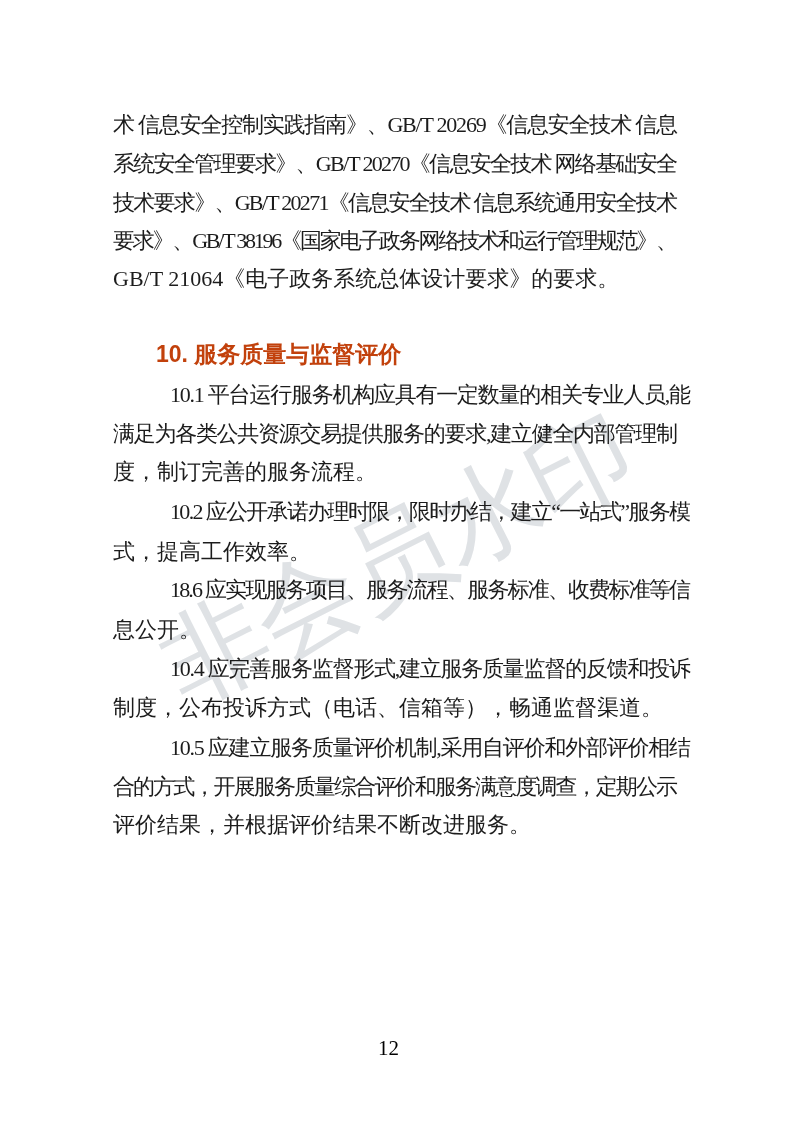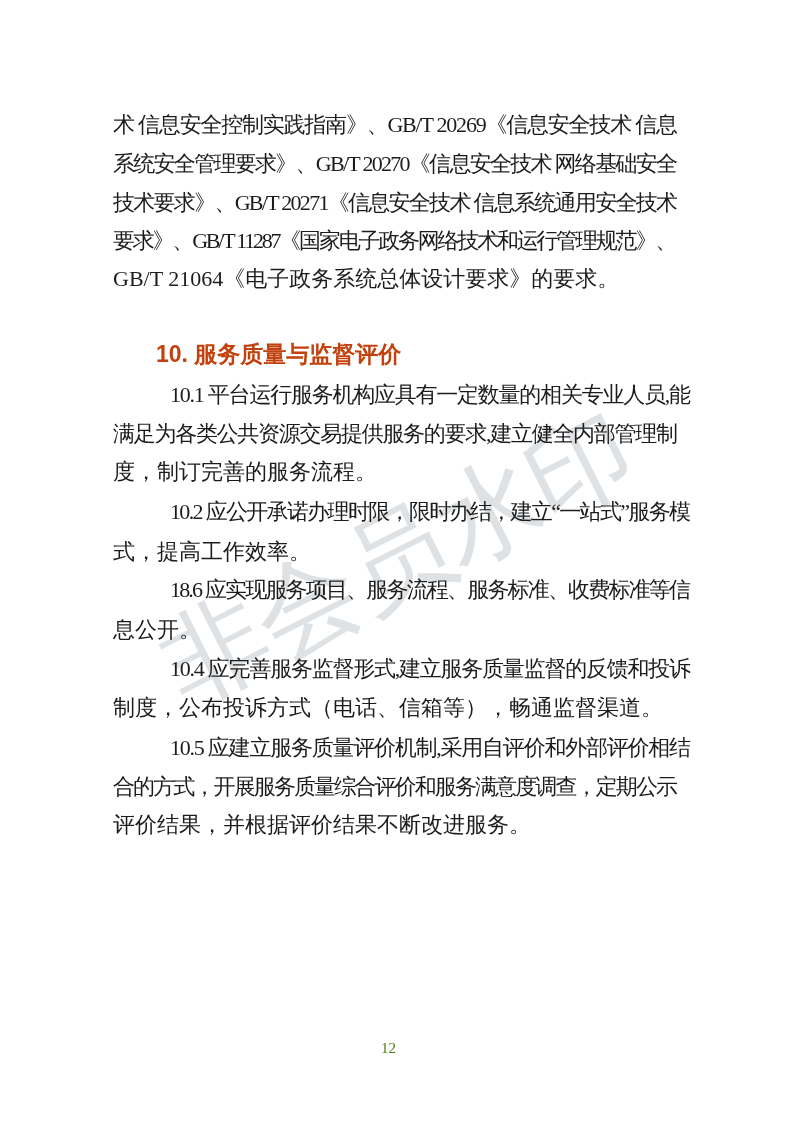--- a/index.html
+++ b/index.html
@@ -60,37 +60,37 @@
     color: #c2410c;
     white-space: nowrap;
     z-index: 1;
   }
   .page-number {
     position: absolute;
     left: 0;
     right: 16px;
     top: 1038px;
     text-align: center;
-    font-size: 15px;
+    font-size: 21px;
     line-height: 20px;
-    color: #4d7c0f;
+    color: #000000;
     z-index: 1;
   }
 </style>
 </head>
 <body>
 
 <div class="page">
 
   <div class="watermark">非会员水印</div>
 
   <div class="line justify" style="top:111px"><span style="letter-spacing: -1.21875px;">术 信息安全控制实践指南》、GB/T 20269《信息安全技术 信息</span></div>
   <div class="line justify" style="top:150px"><span style="letter-spacing: -1.71875px;">系统安全管理要求》、GB/T 20270《信息安全技术 网络基础安全</span></div>
   <div class="line justify" style="top:189px"><span style="letter-spacing: -1.71875px;">技术要求》、GB/T 20271《信息安全技术 信息系统通用安全技术</span></div>
-  <div class="line justify" style="top:227px"><span style="letter-spacing: -2.21875px;">要求》、GB/T 11287《国家电子政务网络技术和运行管理规范》、</span></div>
+  <div class="line justify" style="top:227px"><span style="letter-spacing: -2.21875px;">要求》、GB/T 38196《国家电子政务网络技术和运行管理规范》、</span></div>
   <div class="line" style="top:265px"><span>GB/T 21064《电子政务系统总体设计要求》的要求。</span></div>
 
   <div class="heading">10. 服务质量与监督评价</div>
 
   <div class="line indent justify" style="top:381px"><span style="letter-spacing: -1.23214px;">10.1 平台运行服务机构应具有一定数量的相关专业人员,能</span></div>
   <div class="line justify" style="top:420px"><span style="letter-spacing: -1.27778px;">满足为各类公共资源交易提供服务的要求,建立健全内部管理制</span></div>
   <div class="line" style="top:458px"><span>度，制订完善的服务流程。</span></div>
 
   <div class="line indent justify" style="top:498px"><span style="letter-spacing: -1.67349px;">10.2 应公开承诺办理时限，限时办结，建立“一站式”服务模</span></div>
   <div class="line" style="top:538px"><span>式，提高工作效率。</span></div>

